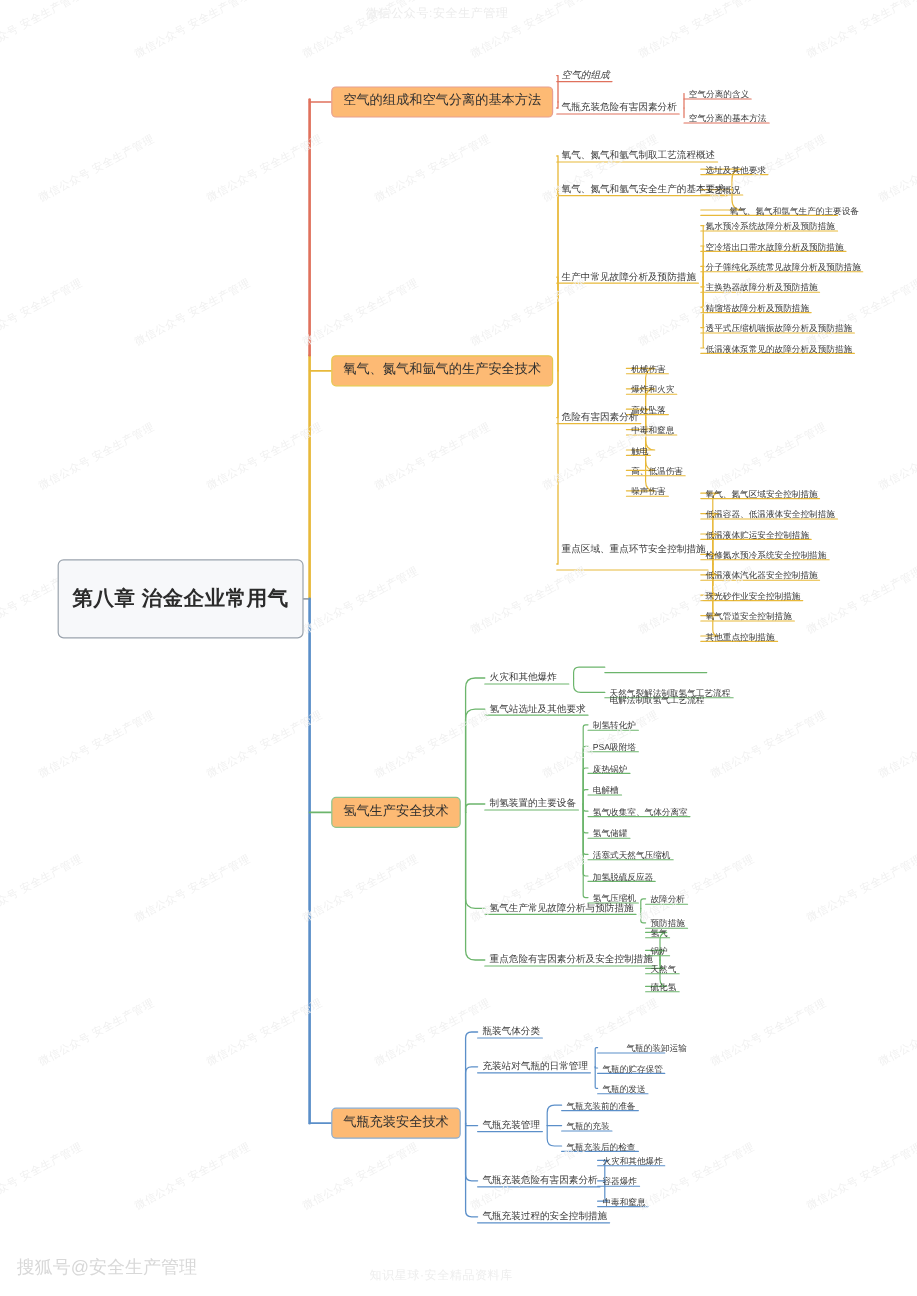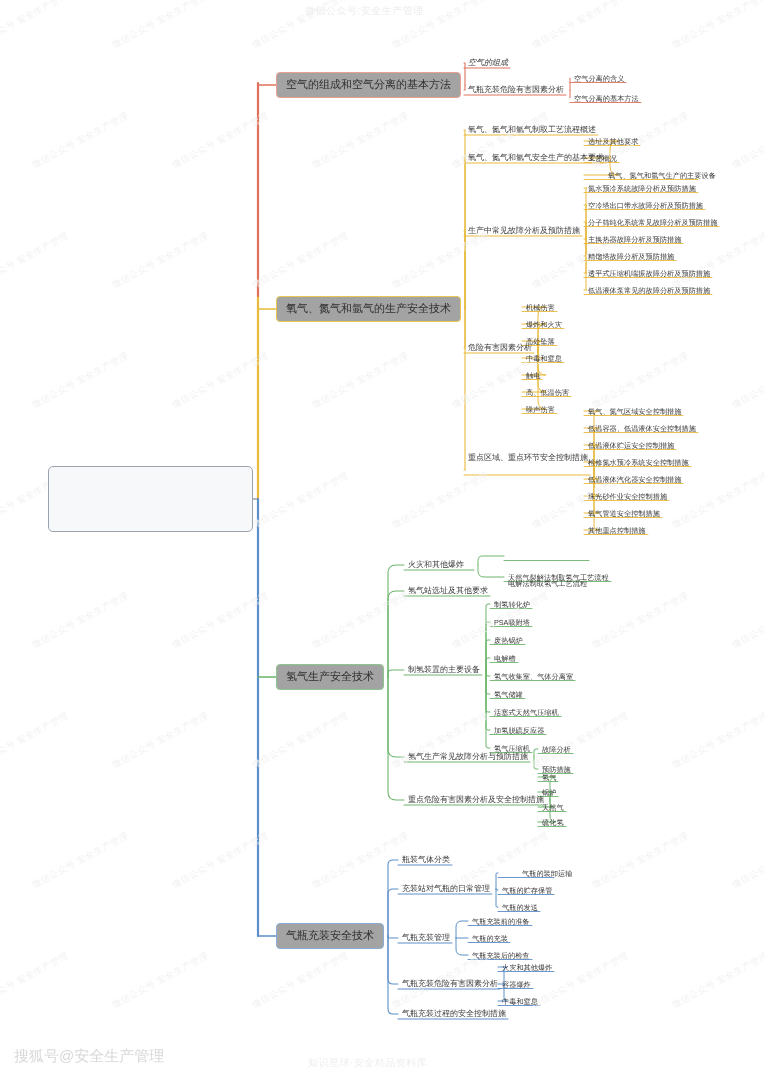--- a/index.html
+++ b/index.html
@@ -32,21 +32,21 @@
   }
   .root{
     left:48px;top:466px;width:205px;height:66px;
     box-sizing:border-box;
     border:1px solid #9aa3ad;border-radius:5px;background:#f7f8fa;
     display:flex;align-items:center;justify-content:center;text-align:center;
     font-size:17px;font-weight:bold;color:#2b2b2b;letter-spacing:.5px;
     padding:0 8px;white-space:normal;
   }
   .main-node{
-    box-sizing:border-box;border-radius:4px;background:#a3a3a3;
+    box-sizing:border-box;border-radius:4px;background:#fdba74;
     font-size:11px;padding:5px 9px;display:inline-block;
   }
   .main-red{border:1px solid #e8a090;}
   .main-yellow{border:1px solid #e6c84e;}
   .main-green{border:1px solid #8dc48d;}
   .main-blue{border:1px solid #8aaed4;}
 
   .leaf{font-size:8px;color:#3a3a3a;padding:1px 2px;}
   .leaf.sm{font-size:7px;}
 
@@ -264,20 +264,21 @@
       <div class="wm rot" style="left: -30px; top: 1000px;">微信公众号 安全生产管理</div>
       <div class="wm rot" style="left: 110px; top: 1000px;">微信公众号 安全生产管理</div>
       <div class="wm rot" style="left: 250px; top: 1000px;">微信公众号 安全生产管理</div>
       <div class="wm rot" style="left: 390px; top: 1000px;">微信公众号 安全生产管理</div>
       <div class="wm rot" style="left: 530px; top: 1000px;">微信公众号 安全生产管理</div>
       <div class="wm rot" style="left: 670px; top: 1000px;">微信公众号 安全生产管理</div>
     </div>
 
   <div class="node root">
     <div>
+      <span>第八章 治金企业常用气</span>
     </div>
   </div>
 
   <div id="nodes">
       <div class="node main-node main-red" style="left: 276px; top: 72px; font-size: 11px;">
         <span>空气的组成和空气分离的基本方法</span>
       </div>
       <div class="node leaf" style="left: 466px; top: 57px; font-size: 8px; font-style: italic;">
         <span>空气的组成</span>
       </div>

